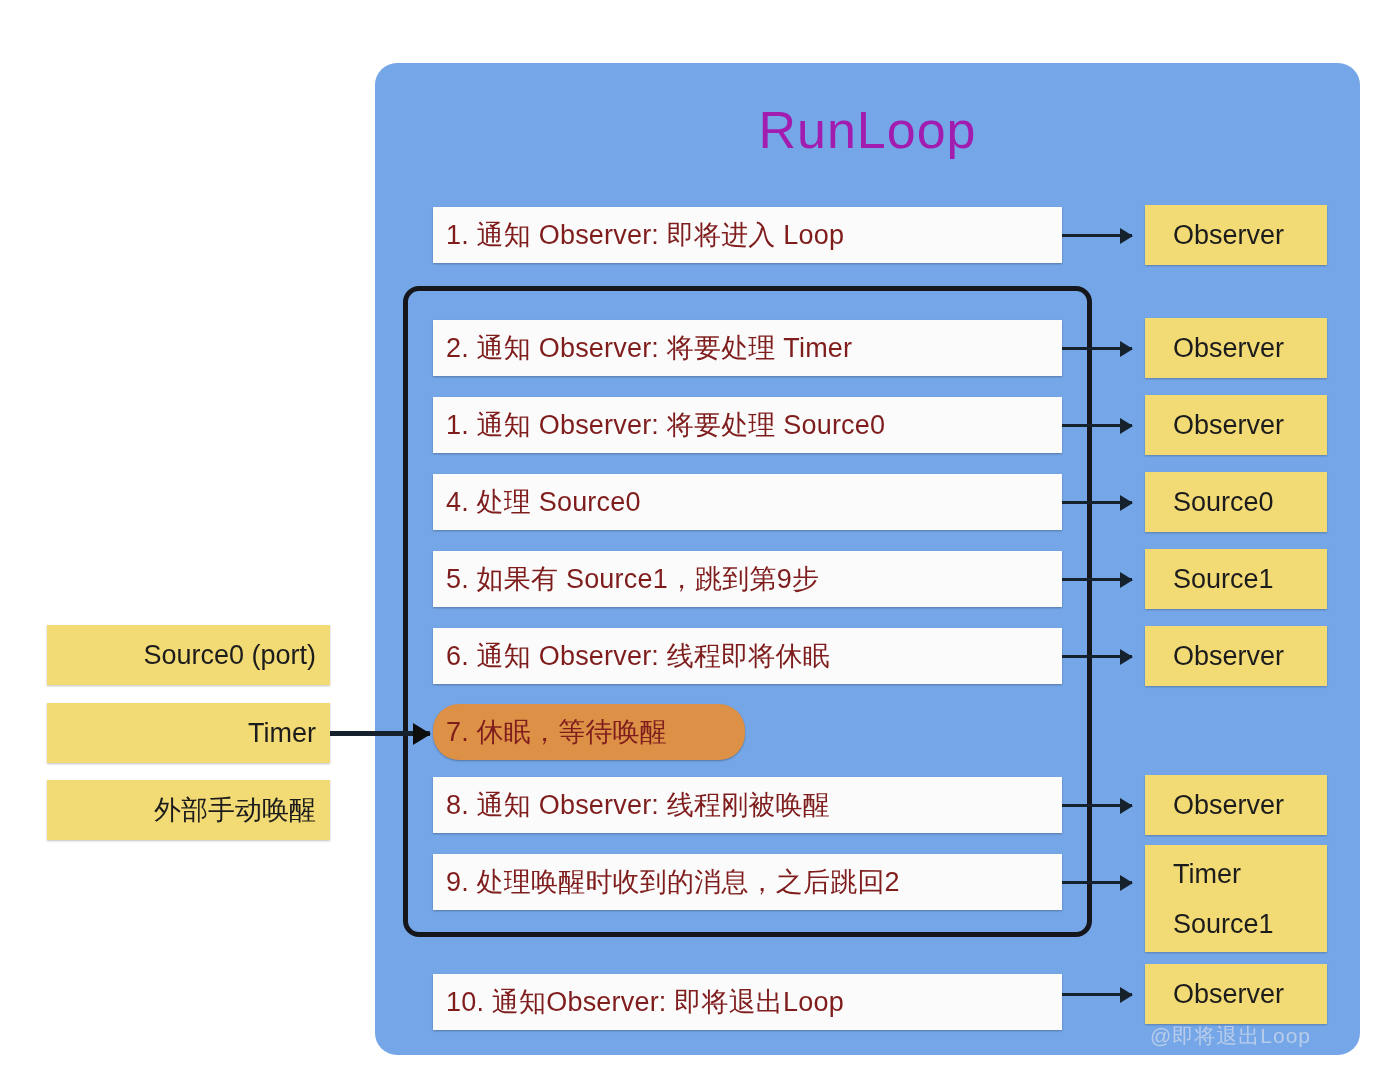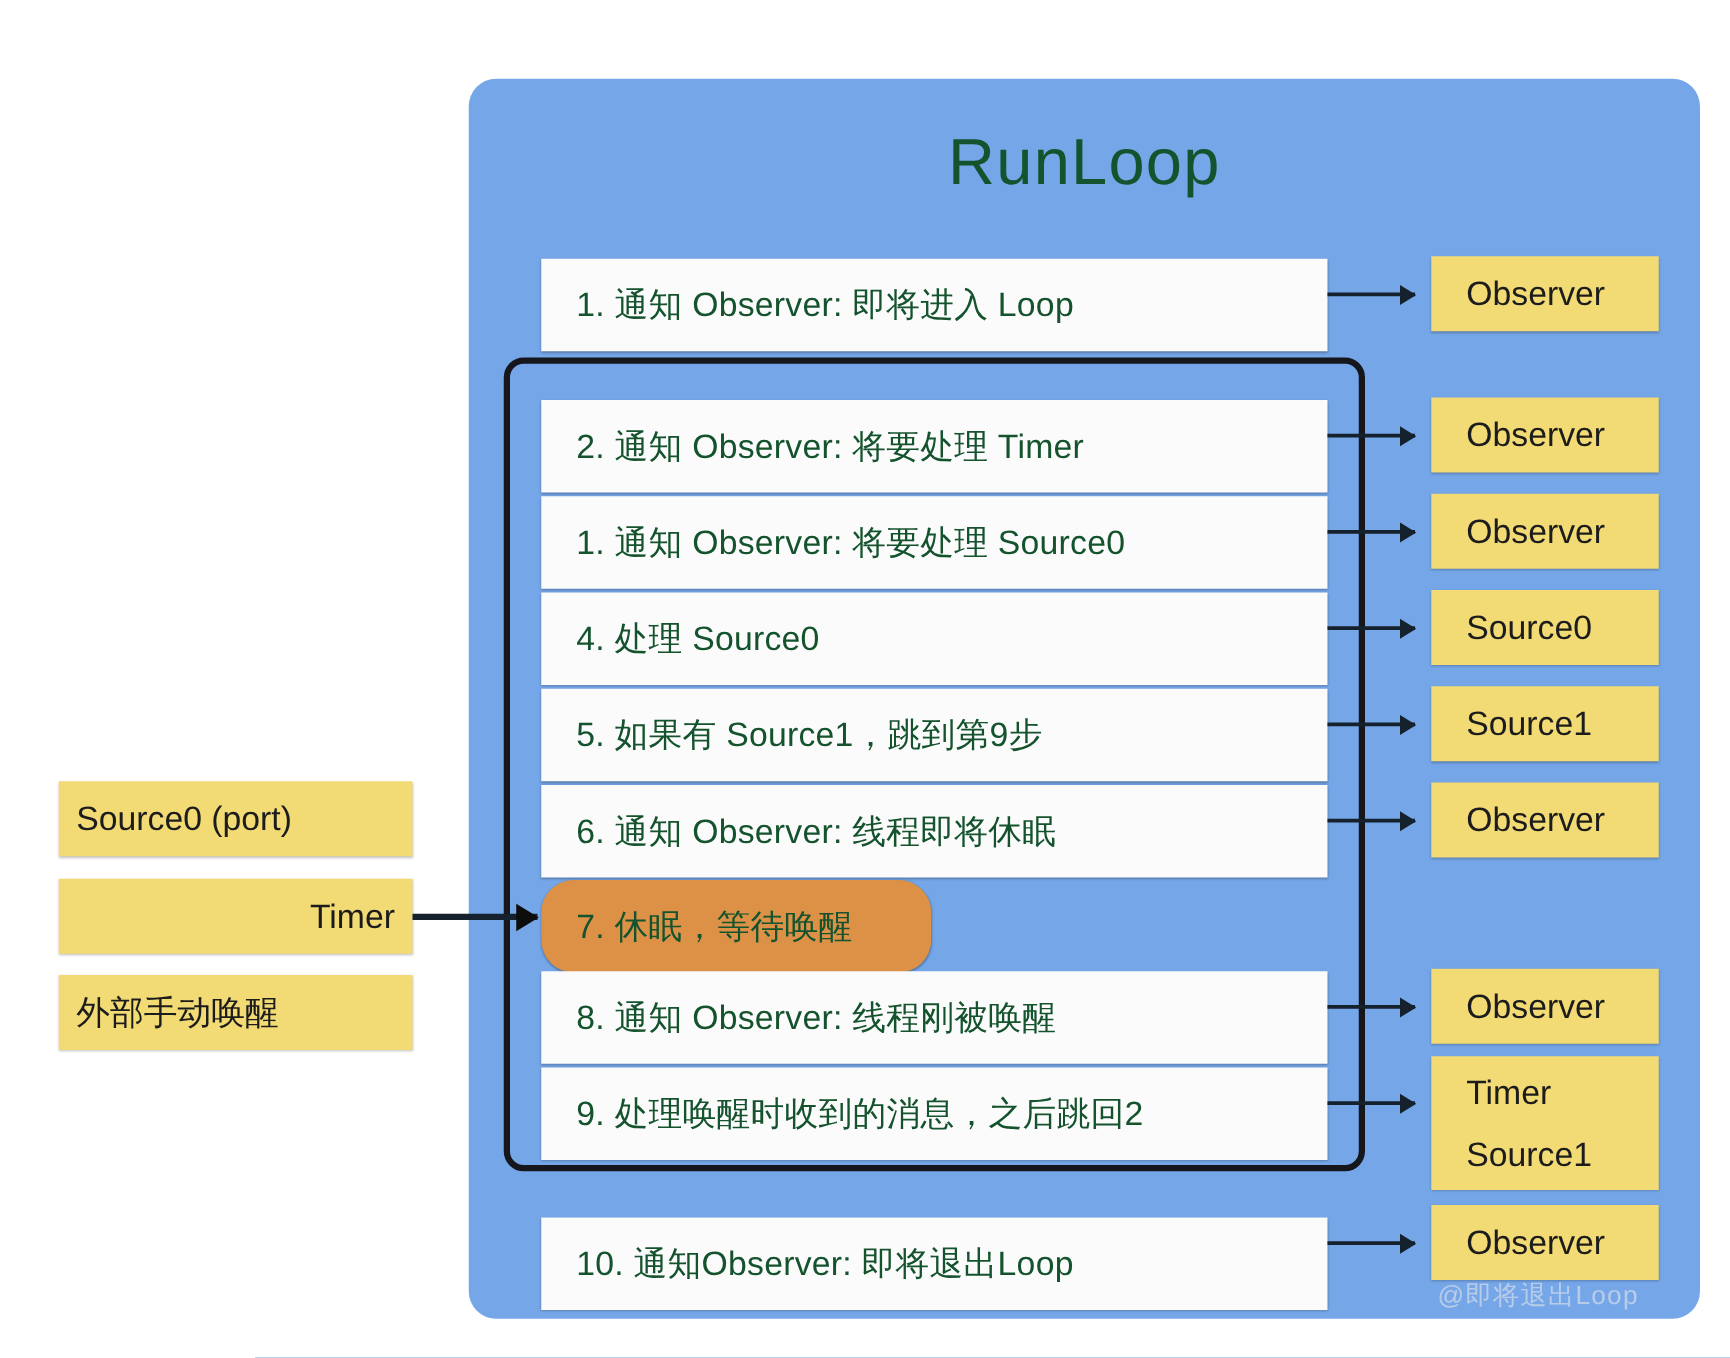--- a/index.html
+++ b/index.html
@@ -13,41 +13,41 @@
   #stage{position:relative;width:1384px;height:1086px;}
 
   
   .runloop-panel{
     position:absolute;left:375px;top:63px;width:985px;height:992px;
     background:#75a7e8;border-radius:22px;
     box-shadow:0 0 0 1px rgba(255,255,255,0);
   }
   .panel-title{
     position:absolute;left:375px;top:100px;width:985px;
-    text-align:center;color:#14532d;
+    text-align:center;color:#a21caf;
     font-size:52px;line-height:60px;font-weight:400;
     letter-spacing:1px;
   }
 
   
   .loop-border{
     position:absolute;left:403px;top:286px;width:689px;height:651px;
     border:5px solid #15171c;border-radius:16px;
     box-sizing:border-box;
     background:transparent;
   }
 
   
   .step{
-    position:absolute;left:433px;width:629px;height:74px;
+    position:absolute;left:433px;width:629px;height:56px;
     background:#fbfbfb;
     box-sizing:border-box;
     display:flex;align-items:center;
-    padding-left:28px;
-    color:#14532d;
+    padding-left:13px;
+    color:#7f1d1d;
     font-size:27px;
     letter-spacing:0.2px;
     box-shadow:0 1px 2px rgba(0,0,0,.28);
   }
   .step.sleep{
     width:312px;
     background:#dd9147;
     box-shadow:0 1px 2px rgba(0,0,0,.30);
     border-radius:26px;
   }
@@ -65,21 +65,21 @@
     left:1145px;width:182px;height:60px;
     padding-left:28px;
   }
   .chip.right.tall{
     height:107px;
     flex-direction:column;align-items:flex-start;justify-content:center;
     line-height:50px;
   }
   .chip.left{
     left:47px;width:283px;height:60px;
-    justify-content:flex-start;padding:0 14px;
+    justify-content:flex-end;padding:0 14px;
   }
   .chip.left.align-right{justify-content:flex-end;}
 
   
   .arrow{
     position:absolute;height:3px;background:#15222e;
   }
   .arrow::after{
     content:"";position:absolute;right:-1px;top:50%;
     transform:translateY(-50%);

